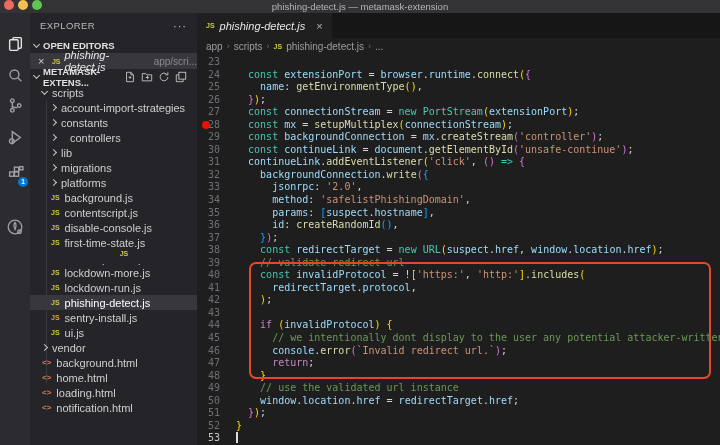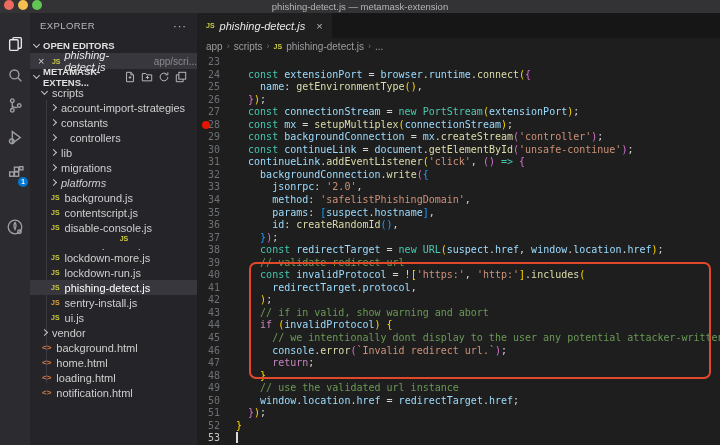--- a/index.html
+++ b/index.html
@@ -202,35 +202,39 @@
           <span>controllers</span>
         </div>
         <div class="trow" style="padding-left: 21px;">
           <span class="chev right"></span>
           <span>lib</span>
         </div>
         <div class="trow" style="padding-left: 21px;">
           <span class="chev right"></span>
           <span>migrations</span>
         </div>
-        <div class="trow" style="padding-left: 21px; font-style: italic;">
+        <div class="trow" style="padding-left: 21px;">
           <span class="chev right"></span>
           <span>platforms</span>
         </div>
         <div class="trow" style="padding-left: 21px;">
           <span class="fico" style="color: rgb(203, 203, 65);">JS</span>
           <span>background.js</span>
         </div>
         <div class="trow" style="padding-left: 21px;">
           <span class="fico" style="color: rgb(203, 203, 65);">JS</span>
           <span>contentscript.js</span>
         </div>
         <div class="trow" style="padding-left: 21px;">
           <span class="fico" style="color: rgb(203, 203, 65);">JS</span>
           <span>disable-console.js</span>
+        </div>
+        <div class="trow" style="padding-left: 21px;">
+          <span class="fico" style="color: rgb(203, 203, 65);">JS</span>
+          <span>first-time-state.js</span>
         </div>
         <div class="trow" style="padding-left: 21px; flex-direction: column;">
           <span class="fico" style="color: rgb(203, 203, 65);">JS</span>
           <span>inpage.js</span>
         </div>
         <div class="trow" style="padding-left: 21px;">
           <span class="fico" style="color: rgb(203, 203, 65);">JS</span>
           <span>lockdown-more.js</span>
         </div>
         <div class="trow" style="padding-left: 21px;">
@@ -339,21 +343,21 @@
         <div class="code-line"><span class="tok-pun">      </span><span class="tok-var">jsonrpc</span><span class="tok-pun">: </span><span class="tok-str">'2.0'</span><span class="tok-pun">,</span></div>
         <div class="code-line"><span class="tok-pun">      </span><span class="tok-var">method</span><span class="tok-pun">: </span><span class="tok-str">'safelistPhishingDomain'</span><span class="tok-pun">,</span></div>
         <div class="code-line"><span class="tok-pun">      </span><span class="tok-var">params</span><span class="tok-pun">: </span><span class="tok-b3">[</span><span class="tok-var">suspect</span><span class="tok-pun">.</span><span class="tok-var">hostname</span><span class="tok-b3">]</span><span class="tok-pun">,</span></div>
         <div class="code-line"><span class="tok-pun">      </span><span class="tok-var">id</span><span class="tok-pun">: </span><span class="tok-fn">createRandomId</span><span class="tok-b3">()</span><span class="tok-pun">,</span></div>
         <div class="code-line"><span class="tok-pun">    </span><span class="tok-b3">}</span><span class="tok-b2">)</span><span class="tok-pun">;</span></div>
         <div class="code-line"><span class="tok-pun">    </span><span class="tok-kw">const</span><span class="tok-pun"> </span><span class="tok-var">redirectTarget</span><span class="tok-pun"> = </span><span class="tok-kw">new</span><span class="tok-pun"> </span><span class="tok-cls">URL</span><span class="tok-b1">(</span><span class="tok-var">suspect</span><span class="tok-pun">.</span><span class="tok-var">href</span><span class="tok-pun">, </span><span class="tok-var">window</span><span class="tok-pun">.</span><span class="tok-var">location</span><span class="tok-pun">.</span><span class="tok-var">href</span><span class="tok-b1">)</span><span class="tok-pun">;</span></div>
         <div class="code-line"><span class="tok-pun">    </span><span class="tok-com">// validate redirect url</span></div>
         <div class="code-line"><span class="tok-pun">    </span><span class="tok-kw">const</span><span class="tok-pun"> </span><span class="tok-var">invalidProtocol</span><span class="tok-pun"> = !</span><span class="tok-b1">[</span><span class="tok-str">'https:'</span><span class="tok-pun">, </span><span class="tok-str">'http:'</span><span class="tok-b1">]</span><span class="tok-pun">.</span><span class="tok-fn">includes</span><span class="tok-b1">(</span></div>
         <div class="code-line"><span class="tok-pun">      </span><span class="tok-var">redirectTarget</span><span class="tok-pun">.</span><span class="tok-var">protocol</span><span class="tok-pun">,</span></div>
         <div class="code-line"><span class="tok-pun">    </span><span class="tok-b1">)</span><span class="tok-pun">;</span></div>
-        <div class="code-line"><span class="tok-pun">    </span><span class="tok-com">// if in valid, show warning and abort</span></div>
+        <div class="code-line"><span class="tok-pun">    </span></div>
         <div class="code-line"><span class="tok-pun">    </span><span class="tok-ctl">if</span><span class="tok-pun"> </span><span class="tok-b1">(</span><span class="tok-var">invalidProtocol</span><span class="tok-b1">)</span><span class="tok-pun"> </span><span class="tok-b1">{</span></div>
         <div class="code-line"><span class="tok-pun">      </span><span class="tok-com">// we intentionally dont display to the user any potential attacker-written content here</span></div>
         <div class="code-line"><span class="tok-pun">      </span><span class="tok-var">console</span><span class="tok-pun">.</span><span class="tok-fn">error</span><span class="tok-b2">(</span><span class="tok-str">`Invalid redirect url.`</span><span class="tok-b2">)</span><span class="tok-pun">;</span></div>
         <div class="code-line"><span class="tok-pun">      </span><span class="tok-ctl">return</span><span class="tok-pun">;</span></div>
         <div class="code-line"><span class="tok-pun">    </span><span class="tok-b1">}</span></div>
         <div class="code-line"><span class="tok-pun">    </span><span class="tok-com">// use the validated url instance</span></div>
         <div class="code-line"><span class="tok-pun">    </span><span class="tok-var">window</span><span class="tok-pun">.</span><span class="tok-var">location</span><span class="tok-pun">.</span><span class="tok-var">href</span><span class="tok-pun"> = </span><span class="tok-var">redirectTarget</span><span class="tok-pun">.</span><span class="tok-var">href</span><span class="tok-pun">;</span></div>
         <div class="code-line"><span class="tok-pun">  </span><span class="tok-b2">}</span><span class="tok-b1">)</span><span class="tok-pun">;</span></div>
         <div class="code-line"><span class="tok-b1">}</span></div>
         <div class="code-line"><span class="cursor"></span></div>

